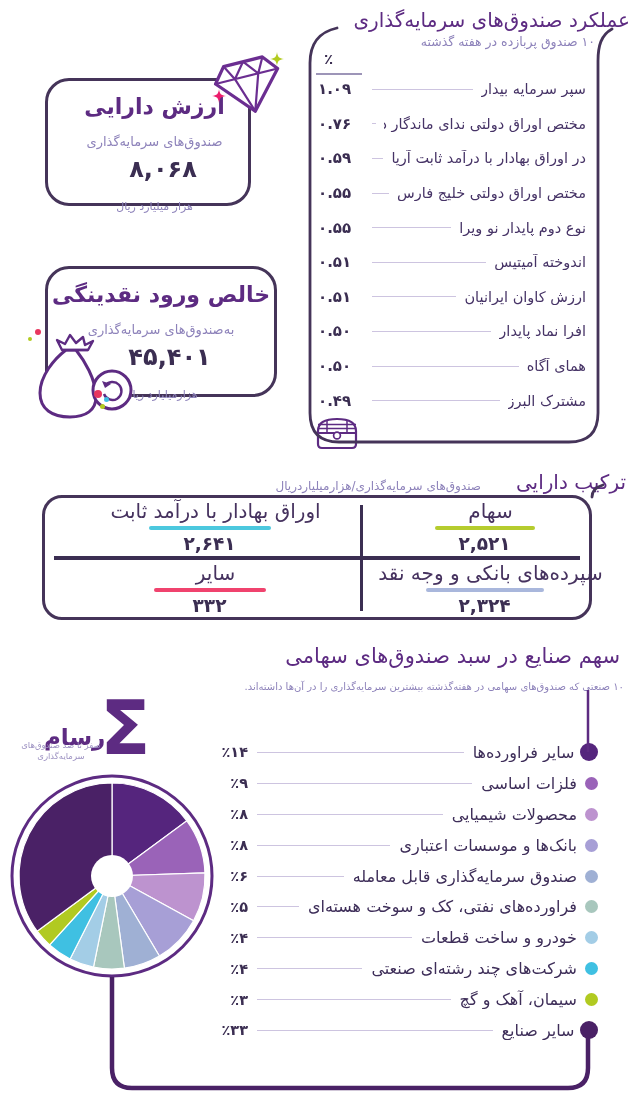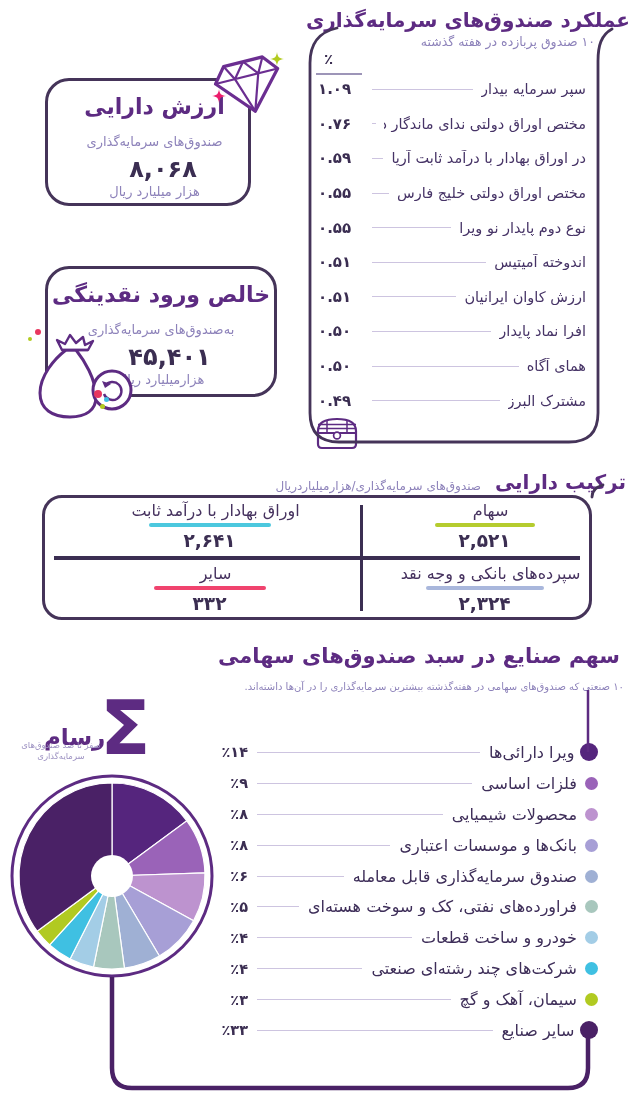--- a/index.html
+++ b/index.html
@@ -6,47 +6,47 @@
     --purple:#5d2b82; --border:#453459; --dark:#3b2e52;
     --sub:#8d82ba; --leader:#cdc4e0;
   }
   html,body{margin:0;padding:0;background:#fff;}
   body{font-family:"DejaVu Sans",sans-serif;}
   #canvas{position:relative;width:638px;height:1102px;background:#fff;direction:rtl;overflow:hidden;}
   .abs{position:absolute;}
   .num{direction:ltr;unicode-bidi:isolate;margin-left:17px;}
 
   
-  .sec-title{font-weight:bold;color:var(--purple);white-space:nowrap;}
+  .sec-title{font-weight:normal;color:var(--purple);white-space:nowrap;}
   .sec-sub{color:var(--sub);white-space:nowrap;}
 
   
   #fund-rows{left:318px;top:72px;width:268px;height:346px;display:flex;flex-direction:column;}
   .frow{height:34.6px;display:flex;align-items:center;}
   .fname{font-size:14.5px;color:#463366;white-space:nowrap;flex:0 1 auto;overflow:hidden;}
   .fleader{flex:1 1 4px;min-width:4px;height:0;border-top:1.3px solid var(--leader);margin:0 8px;}
   .fval{width:46px;flex:0 0 46px;font-size:15px;font-weight:600;color:var(--dark);direction:ltr;text-align:left;}
   #pct-header{left:324px;top:50px;font-size:15px;font-weight:bold;color:var(--dark);}
   #pct-underline{left:316px;top:73px;width:46px;height:1.6px;background:#9d95b8;}
 
   
   .card{border:3px solid var(--border);border-radius:24px;background:#fff;
         display:flex;flex-direction:column;align-items:center;padding-top:13px;box-sizing:border-box;}
   .card-title{font-size:22px;font-weight:bold;color:var(--purple);line-height:26px;}
   .card-sub{font-size:13px;color:var(--sub);margin-top:14px;}
   .card-value{font-size:24px;font-weight:bold;color:var(--dark);letter-spacing:4px;margin-top:6px;}
-  .card-unit{font-size:13px;color:var(--sub);margin-top:1px;text-align:right;}
+  .card-unit{font-size:11px;color:var(--sub);margin-top:17px;text-align:right;}
 
   
   #comp-box{left:42px;top:495px;width:550px;height:125px;border:3px solid var(--border);
             border-radius:20px;box-sizing:border-box;background:#fff;}
   #comp-grid{left:42px;top:495px;width:550px;height:125px;display:grid;
              grid-template-columns:215px 1fr;grid-template-rows:1fr 1fr;}
   .ccell{display:flex;flex-direction:column;align-items:center;justify-content:center;gap:3px;}
-  .clabel{font-size:16px;color:#46325f;white-space:nowrap;margin-left:12px;}
+  .clabel{font-size:20px;color:#46325f;white-space:nowrap;margin-left:12px;}
   .cunderline{height:4px;border-radius:2px;}
   .cvalue{font-size:18.5px;font-weight:bold;color:var(--dark);direction:ltr;}
   #comp-vdiv{left:360px;top:505px;width:2.6px;height:106px;background:var(--dark);}
   #comp-hdiv{left:54px;top:556px;width:526px;height:3.6px;background:var(--dark);}
 
   
   #industry-rows{left:204px;top:737px;width:394px;display:flex;flex-direction:column;}
   .irow{height:30.9px;display:flex;align-items:center;}
   .ibullet{width:13px;height:13px;border-radius:50%;flex:0 0 13px;margin-left:8px;}
   .ibullet.big{width:18px;height:18px;flex:0 0 18px;margin-left:5.5px;}
@@ -197,21 +197,21 @@
         <div class="cunderline" style="background: rgb(240, 67, 110); width: 112px;"></div>
         <div class="cvalue">۳۳۲</div>
       </div>
     </div>
 
   <div class="abs sec-title" style="right:18px;top:644px;font-size:21px;">سهم صنایع در سبد صندوق‌های سهامی</div>
   <div class="abs sec-sub" style="right:14px;top:681px;font-size:10px;">۱۰ صنعتی که صندوق‌های سهامی در هفته‌گذشته بیشترین سرمایه‌گذاری را در آن‌ها داشته‌اند.</div>
   <div class="abs" id="industry-rows">
       <div class="irow">
         <span class="ibullet big" style="background: rgb(85, 37, 125);"></span>
-        <span class="ilabel">ویرا دارائی‌ها</span>
+        <span class="ilabel">سایر فراورده‌ها</span>
         <span class="ileader"></span>
         <span class="ipct">٪۱۴</span>
       </div>
       <div class="irow">
         <span class="ibullet" style="background: rgb(154, 99, 184);"></span>
         <span class="ilabel">فلزات اساسی</span>
         <span class="ileader"></span>
         <span class="ipct">٪۹</span>
       </div>
       <div class="irow">

